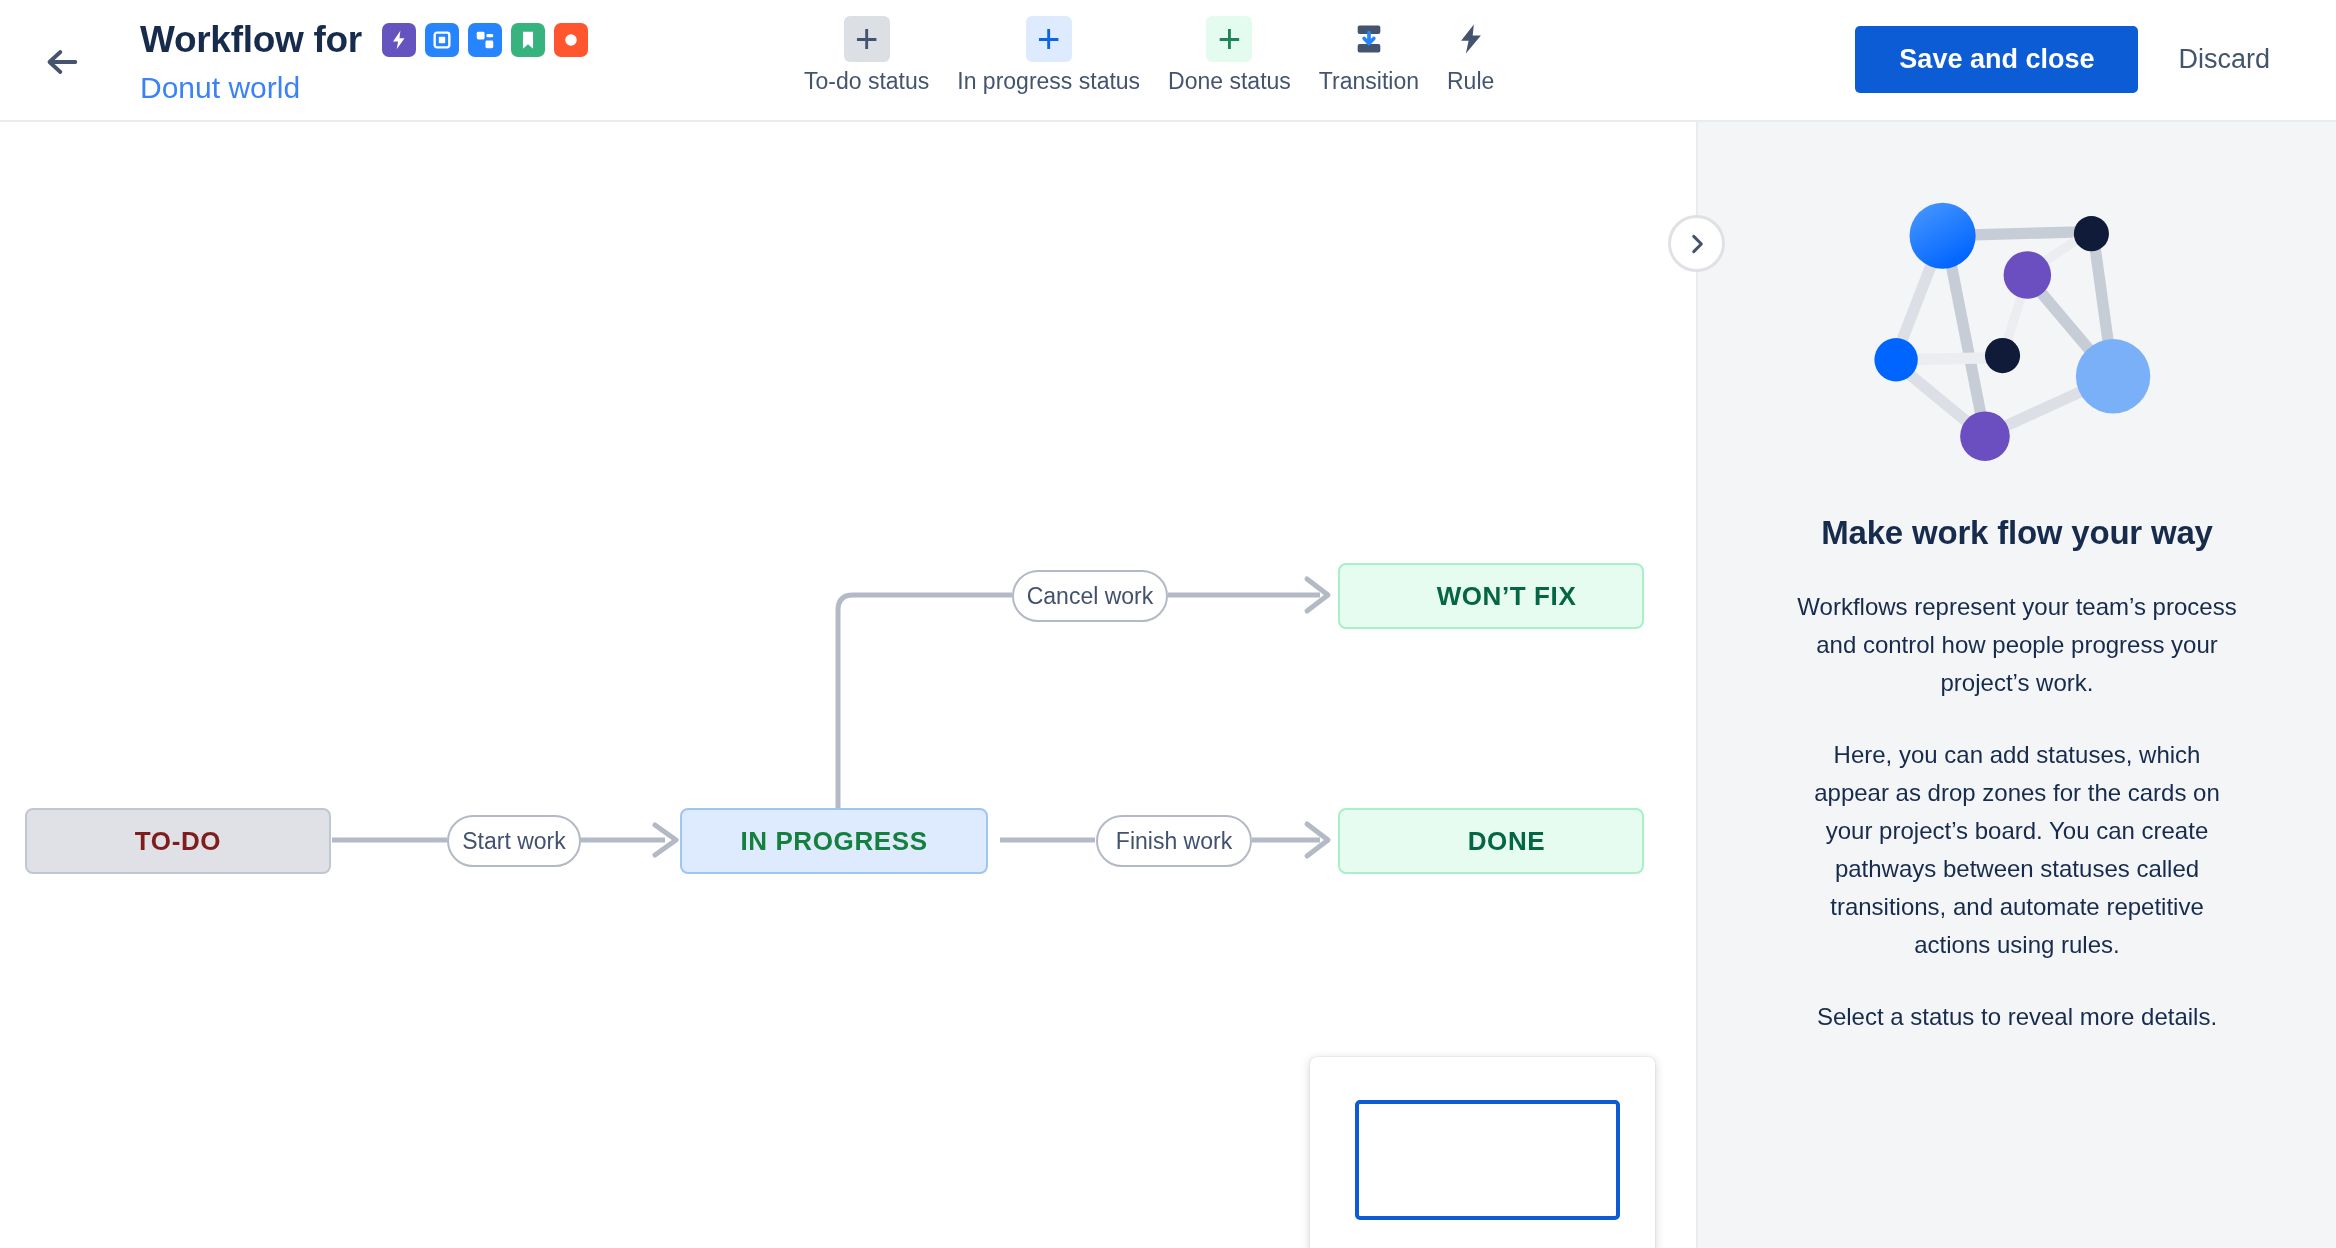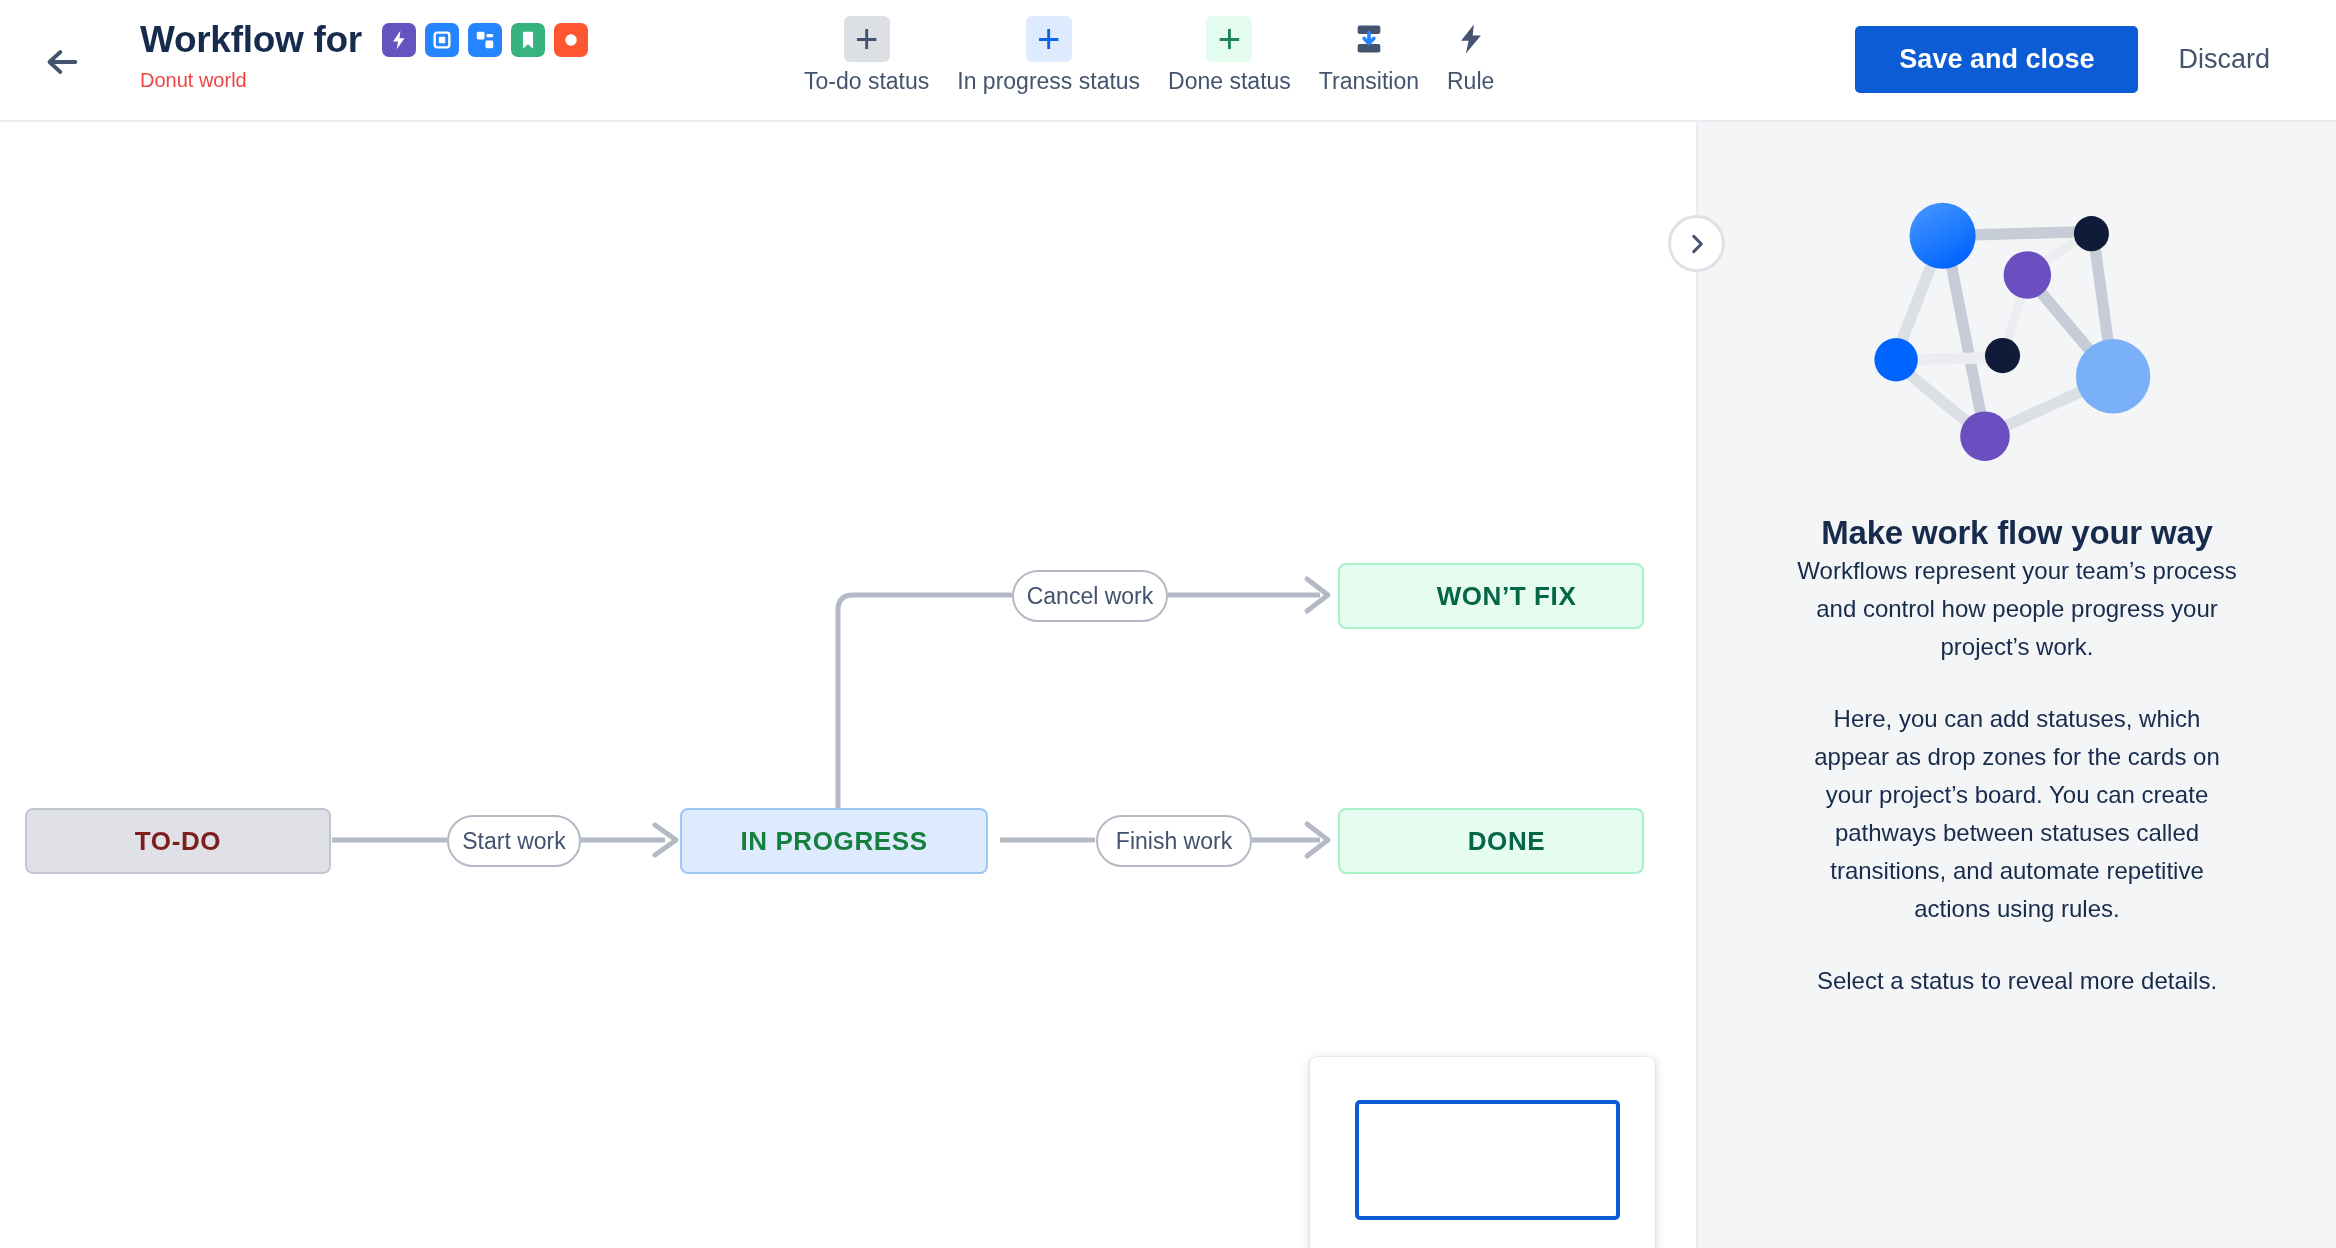--- a/index.html
+++ b/index.html
@@ -30,21 +30,21 @@
     font-size: 37px; font-weight: bold; color: #172B4D;
     letter-spacing: -0.3px; line-height: 44px;
     white-space: nowrap;
   }
   .badges { display: flex; gap: 9px; margin-left: 16px; }
   .badge {
     width: 34px; height: 34px; border-radius: 7px;
     display: flex; align-items: center; justify-content: center;
   }
   .page-subtitle {
-    font-size: 20px; color: #ef4444; margin-top: 4px; line-height: 28px;
+    font-size: 30px; color: #3b82f6; margin-top: 12px; line-height: 28px;
   }
 
   
   .toolbar {
     position: absolute; left: 790px; top: 10px;
     display: flex; align-items: flex-start; gap: 0px;
   }
   .tool {
     display: flex; flex-direction: column; align-items: center;
     padding: 6px 14px; cursor: pointer; min-width: 60px;
@@ -140,21 +140,21 @@
     position: absolute; top: 122px; left: 1696px;
     width: 640px; height: 1126px;
     background: #F4F5F7;
     border-left: 2px solid #e9ebee;
     display: flex; flex-direction: column; align-items: center;
     padding: 60px 48px 0 48px;
   }
   .illus { width: 310px; height: 310px; margin-bottom: 22px; }
   .panel-title {
     font-size: 33px; font-weight: bold; color: #172B4D;
-    text-align: center; letter-spacing: -0.2px;
+    text-align: center; margin-bottom: 36px; letter-spacing: -0.2px;
   }
   .panel-para {
     font-size: 24px; color: #172B4D; text-align: center;
     line-height: 38px; margin-bottom: 34px; max-width: 440px;
   }
   .panel-para.last { margin-bottom: 0; }
 </style>
 </head>
 <body>
 

